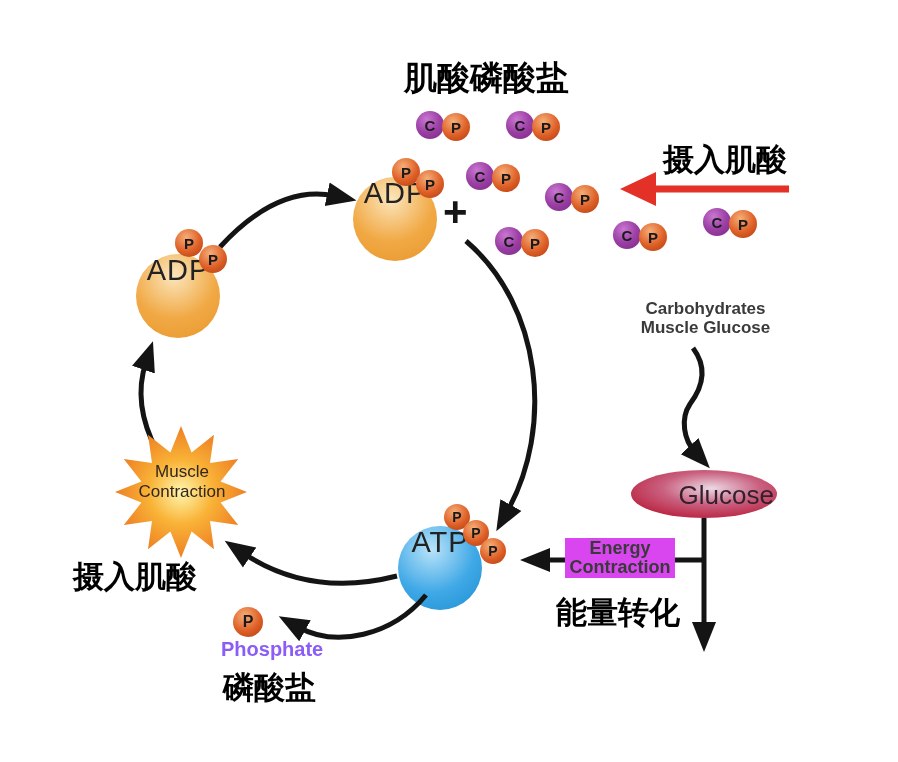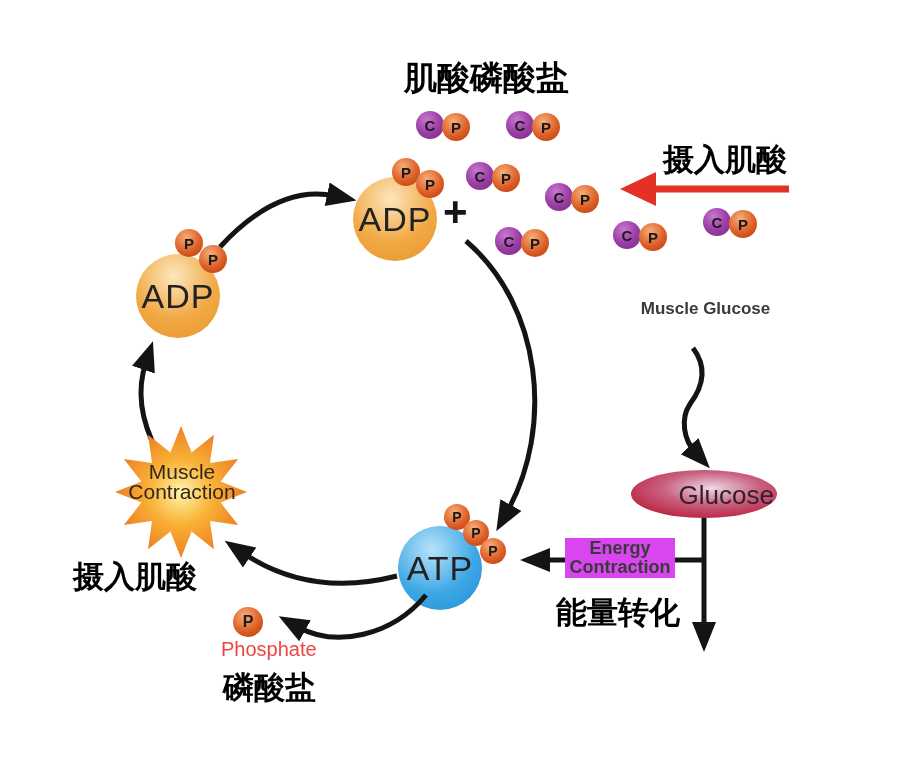--- a/index.html
+++ b/index.html
@@ -7,36 +7,36 @@
     position:relative;width:898px;height:762px;background:#ffffff;overflow:hidden;
     font-family:"Liberation Sans","DejaVu Sans",sans-serif;
   }
   #arrow-layer{position:absolute;left:0;top:0;z-index:1;}
   #molecule-layer,.overlay{position:absolute;left:0;top:0;width:100%;height:100%;z-index:2;pointer-events:none;}
   .txt{position:absolute;white-space:nowrap;}
   .cn{font-weight:700;color:var(--text_black);font-size:31px;}
   .title{font-size:33px;}
   .en-block{text-align:center;font-weight:700;color:var(--text_gray);}
   .node{
-    position:absolute;border-radius:50%;display:flex;align-items:center;justify-content:center;
-    font-size:34px;color:#222222;letter-spacing:1px;
+    position:absolute;border-radius:50%;display:flex;align-items:flex-start;justify-content:center;
+    font-size:29px;color:#222222;letter-spacing:1px;
   }
   .node.adp{background:radial-gradient(circle at 45% 26%, var(--adp_light) 0%, var(--adp_mid) 55%, var(--adp_dark) 100%);}
   .node.atp{background:radial-gradient(circle at 40% 28%, var(--atp_light) 0%, var(--atp_mid) 55%, var(--atp_dark) 100%);}
   .mol{
     position:absolute;border-radius:50%;display:flex;align-items:center;justify-content:center;
     font-weight:700;color:#1a1a1a;
   }
   .c-circle{background:radial-gradient(circle at 38% 30%, var(--c_light) 0%, var(--c_mid) 50%, var(--c_dark) 100%);}
   .p-circle{background:radial-gradient(circle at 40% 30%, var(--p_light) 0%, var(--p_mid) 55%, var(--p_dark) 100%);}
-  .star-text{font-size:21px;line-height:20px;color:#33261c;text-align:center;font-weight:400;}
+  .star-text{font-size:17px;line-height:20px;color:#33261c;text-align:center;font-weight:400;}
   .glucose-text{font-size:26px;color:#33202e;text-align:right;font-weight:400;}
   .energy-text{font-size:18px;line-height:19px;background:#d946ef;padding:1px 3px;}
   .carb-text{font-size:17px;line-height:19px;}
-  .phos-en{font-size:20px;color:#ef4444;font-weight:400;}
+  .phos-en{font-size:20px;color:#8b5cf6;font-weight:700;}
   .plus{font-size:42px;font-weight:700;color:#151515;}
 </style>
 </head>
 <body>
 
 <div id="canvas">
 
   <svg id="arrow-layer" width="898" height="762" viewBox="0 0 898 762">
     <defs>
       <marker id="ah" markerUnits="userSpaceOnUse" markerWidth="34" markerHeight="28" refX="8" refY="13" orient="auto">
@@ -108,20 +108,21 @@
     </div>
 
   <div class="overlay">
     <div class="txt cn title" style="left:404px;top:56px;">肌酸磷酸盐</div>
 
     <div class="txt cn" style="left:663px;top:139px;">摄入肌酸</div>
 
     <div class="txt plus" style="left:443px;top:188px;">+</div>
 
     <div class="txt en-block carb-text" style="left:628px;top:299px;width:155px;">
+      <div>Carbohydrates</div>
       <div>Muscle Glucose</div>
     </div>
 
 
     <div class="txt glucose-text" style="left:634px;top:480px;width:140px;">Glucose</div>
 
     <div class="txt en-block energy-text" style="left:565px;top:538px;width:104px;">
       <div>Energy</div>
       <div>Contraction</div>
     </div>

